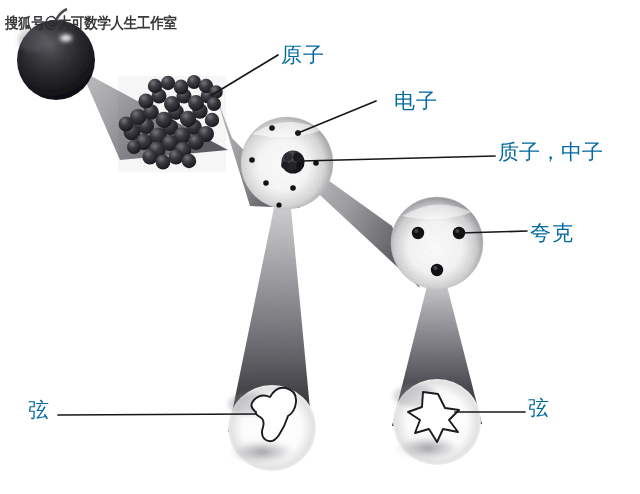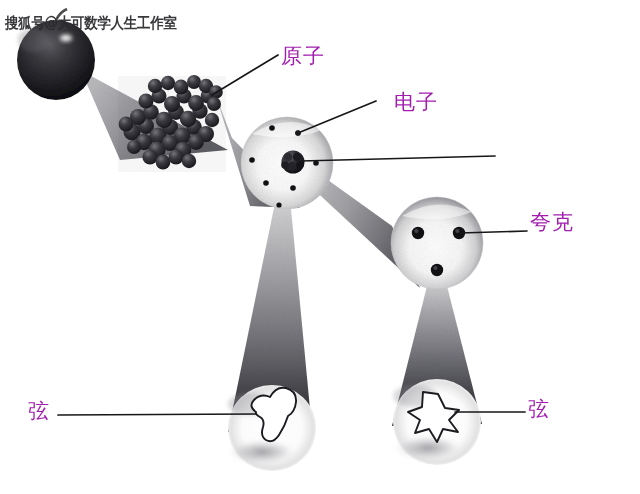--- a/index.html
+++ b/index.html
@@ -19,22 +19,22 @@
     overflow: hidden;
   }
   #art {
     position: absolute;
     left: 0; top: 0;
     width: 640px;
     height: 494px;
   }
   .label {
     position: absolute;
-    color: #a21caf;
-    font-family: Liberation Serif, serif;
+    color: #0369a1;
+    font-family: Liberation Mono, monospace;
     font-size: 21px;
     line-height: 1;
     letter-spacing: 1px;
     white-space: nowrap;
     user-select: none;
   }
   .label.small-gap { letter-spacing: 0px; }
   #wm {
     position: absolute;
     left: 5px;
@@ -45,21 +45,21 @@
     letter-spacing: -0.3px;
     white-space: nowrap;
     opacity: 0.93;
     transform: scaleY(1.12);
     transform-origin: left top;
     user-select: none;
   }
   #label-atom      { left: 281px; top: 46px; }
   #label-electron  { left: 380px; top: 92px; margin-left: 14px; }
   #label-nucleon   { left: 498px; top: 143px; }
-  #label-quark     { left: 530px; top: 212px; text-align: center; }
+  #label-quark     { left: 530px; top: 224px; text-align: center; }
   #label-string-l  { left: 28px;  top: 401px; }
   #label-string-r  { left: 528px; top: 399px; }
 </style>
 </head>
 <body>
 
 <div id="stage">
 
   <svg id="art" viewBox="0 0 640 494" xmlns="http://www.w3.org/2000/svg">
     <defs>
@@ -288,20 +288,21 @@
       <circle cx="298" cy="133" r="2.6"></circle>
     </g>
   </svg>
 
   <div id="wm">搜狐号@大可数学人生工作室</div>
 
   <div class="label" id="label-atom">原子</div>
 
   <div class="label" id="label-electron">电子</div>
 
+  <div class="label small-gap" id="label-nucleon">质子，中子</div>
 
   <div class="label" id="label-quark">夸克</div>
 
   <div class="label" id="label-string-l">弦</div>
 
   <div class="label" id="label-string-r">弦</div>
 
 </div>
 
 </body></html>

